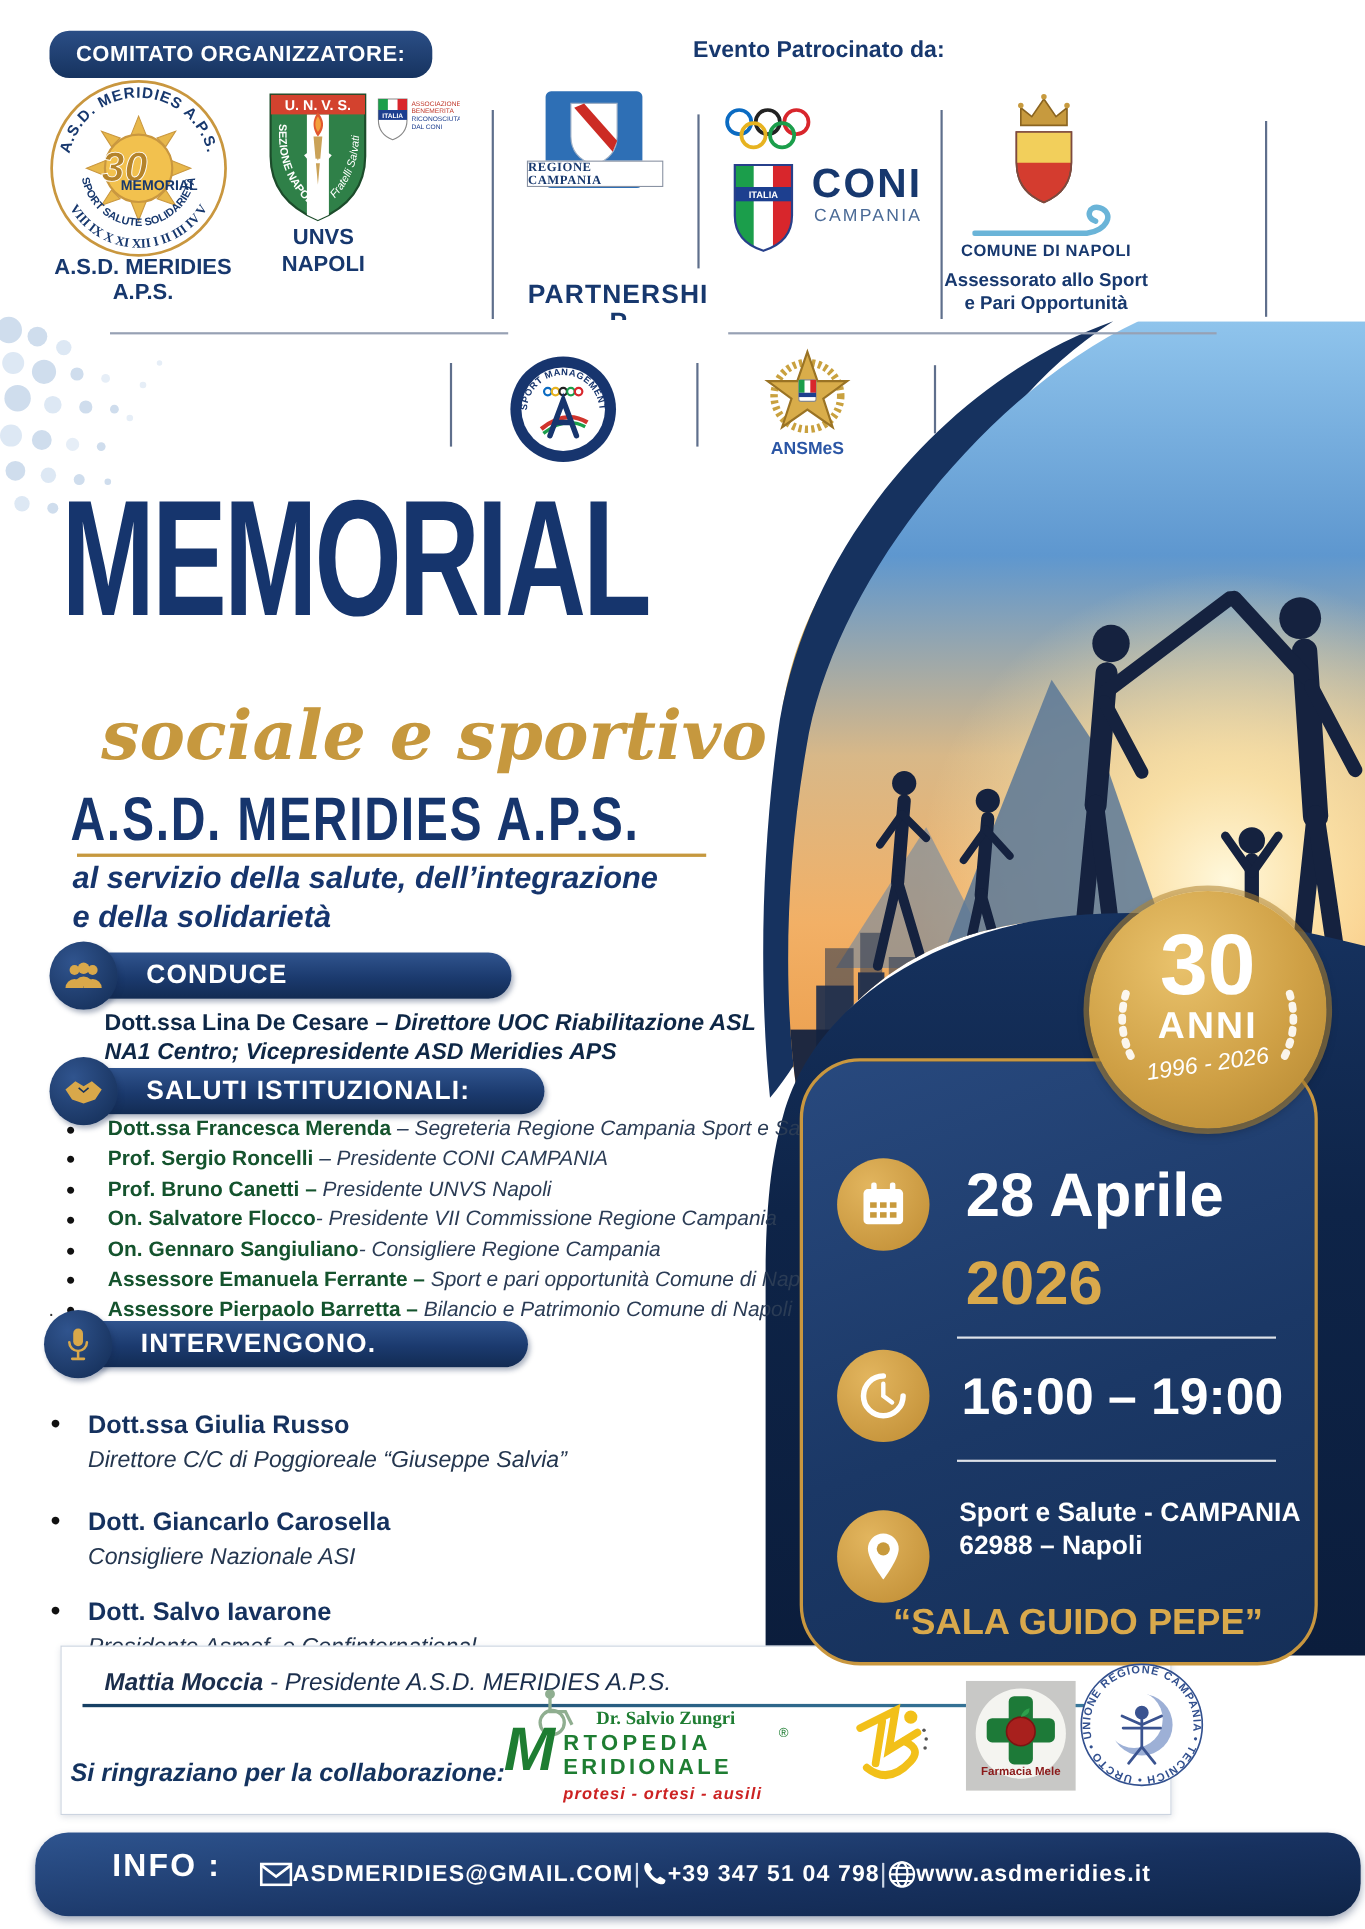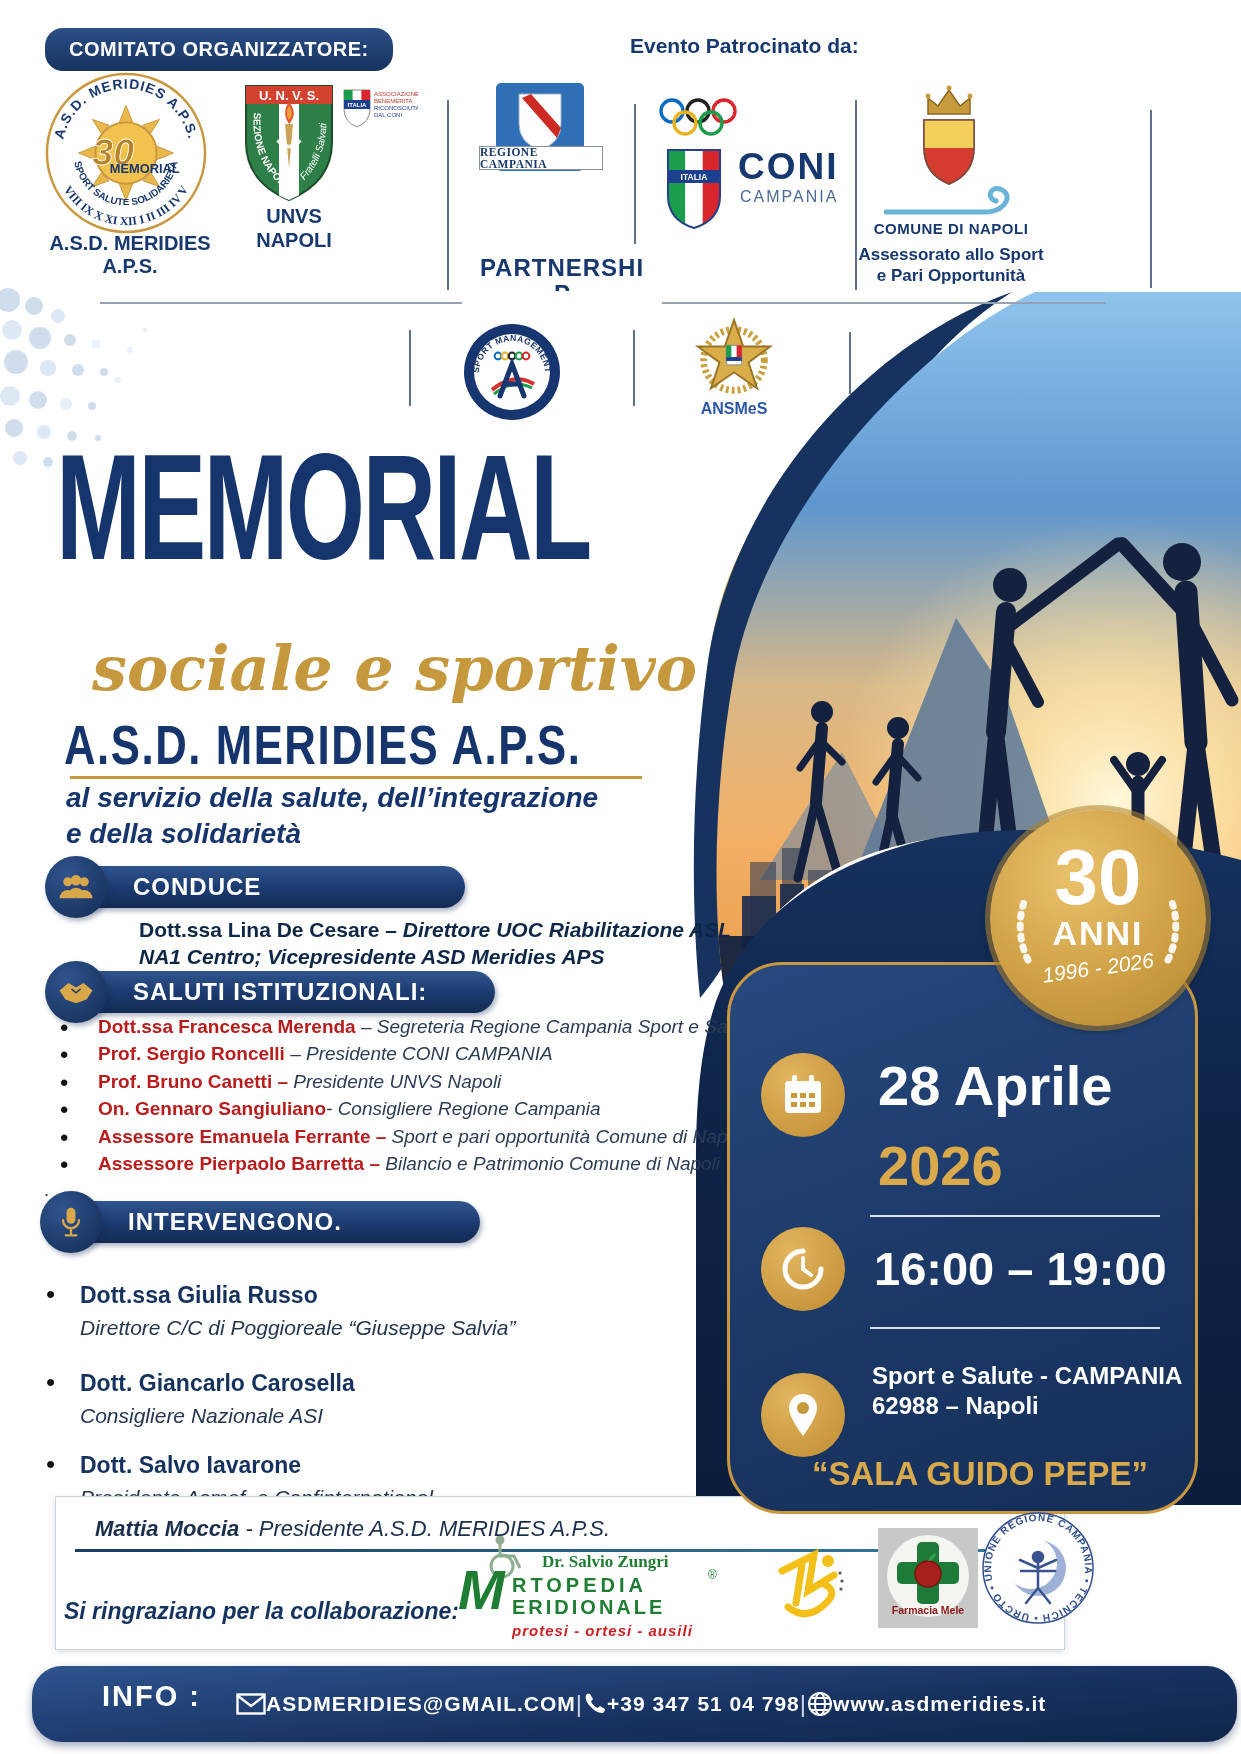--- a/index.html
+++ b/index.html
@@ -36,28 +36,28 @@
   .banner{height:48px;}
   .banner .bar{position:absolute;left:30px;right:0;top:3px;bottom:3px;border-radius:24px;
     background:linear-gradient(180deg,#30548e 0%,#1b3a6e 55%,#122b53 100%);
     box-shadow:2px 3px 5px rgba(20,40,80,.35);}
   .banner .circ{position:absolute;left:0;top:-7px;width:62px;height:62px;border-radius:50%;
     background:radial-gradient(circle at 35% 30%,#30548e,#122b53);
     box-shadow:2px 3px 5px rgba(20,40,80,.35);display:flex;align-items:center;justify-content:center;}
   .banner .lbl{position:absolute;left:88px;top:50%;transform:translateY(-50%);
     color:#fff;font-weight:bold;font-size:24px;letter-spacing:1px;white-space:nowrap;}
 
-  .conduce-text{left:95px;top:916px;width:600px;font-size:21px;line-height:27px;color:#0e2746;font-weight:bold;margin-left:44px;}
+  .conduce-text{left:95px;top:916px;width:600px;font-size:21px;line-height:27px;color:#0e2746;font-weight:bold;}
   .conduce-text i{font-style:italic;}
 
   ul.plain{list-style:none;margin:0;padding:0;}
   .saluti-list{left:50px;top:1016px;width:840px;}
   .saluti-list li{position:relative;padding-left:48px;height:27.4px;white-space:nowrap;font-size:19px;}
   .saluti-list li::before{content:"•";position:absolute;left:10px;top:-2px;font-size:24px;color:#111;}
-  .saluti-list b{color:#b91c1c;} .saluti-list i{color:#2b3c55;}
+  .saluti-list b{color:#14532d;} .saluti-list i{color:#2b3c55;}
   .stray-dot{left:44px;top:1180px;font-size:18px;color:#333;}
 
   .int-item{white-space:nowrap;}
   .int-item::before{content:"•";position:absolute;left:-34px;top:-3px;font-size:26px;color:#111;}
   .int-name{font-size:23px;font-weight:bold;color:#15315e;}
   .int-role{font-size:21px;font-style:italic;color:#24364f;margin-top:7px;}
 
   .moccia-box{left:55px;top:1496px;width:1008px;height:152px;background:#fff;border:1px solid #ccd4e0;
     box-shadow:0 2px 6px rgba(60,80,110,.18);}
   .moccia-text{left:95px;top:1516px;font-size:22px;color:#1b2e4c;font-style:italic;}
@@ -442,20 +442,21 @@
         <path d="M18,14 l6,5 6,-5" stroke="#16335f" stroke-width="2" fill="none"></path>
           </g>
       </svg>
     </div>
     <div class="lbl">SALUTI ISTITUZIONALI:</div>
   </div>
   <ul class="abs plain saluti-list z1">
     <li><b>Dott.ssa Francesca Merenda</b><i> – Segreteria Regione Campania Sport e Salute s.p.a.</i></li>
     <li><b>Prof. Sergio Roncelli</b><i> – Presidente CONI CAMPANIA</i></li>
     <li><b>Prof. Bruno Canetti –</b><i> Presidente UNVS Napoli</i></li>
+    <li><b>On. Salvatore Flocco</b><i>- Presidente VII Commissione Regione Campania</i></li>
     <li><b>On. Gennaro Sangiuliano</b><i>- Consigliere Regione Campania</i></li>
     <li><b>Assessore Emanuela Ferrante –</b><i>  Sport e pari opportunità Comune di Napoli</i></li>
     <li><b>Assessore Pierpaolo Barretta –</b><i>  Bilancio e Patrimonio Comune di Napoli</i></li>
   </ul>
   <div class="abs stray-dot z1">.</div>
 
   <div class="abs z1" style="left:80px;top:1282px">
     <div class="int-item"><span class="int-name">Dott.ssa Giulia Russo</span>
       <div class="int-role">Direttore C/C di Poggioreale “Giuseppe Salvia”</div></div>
   </div>

